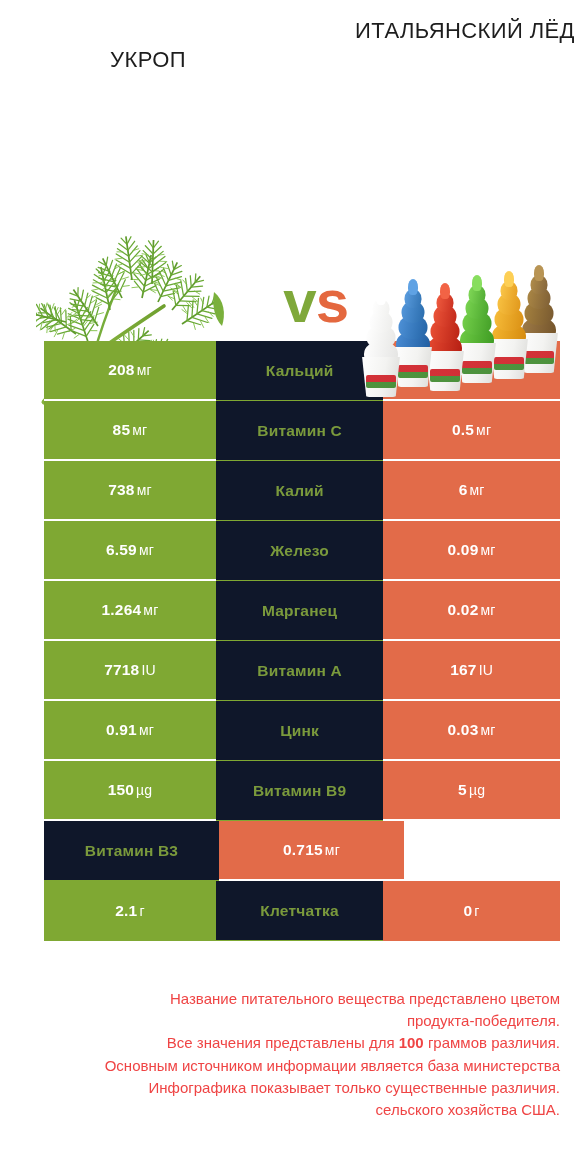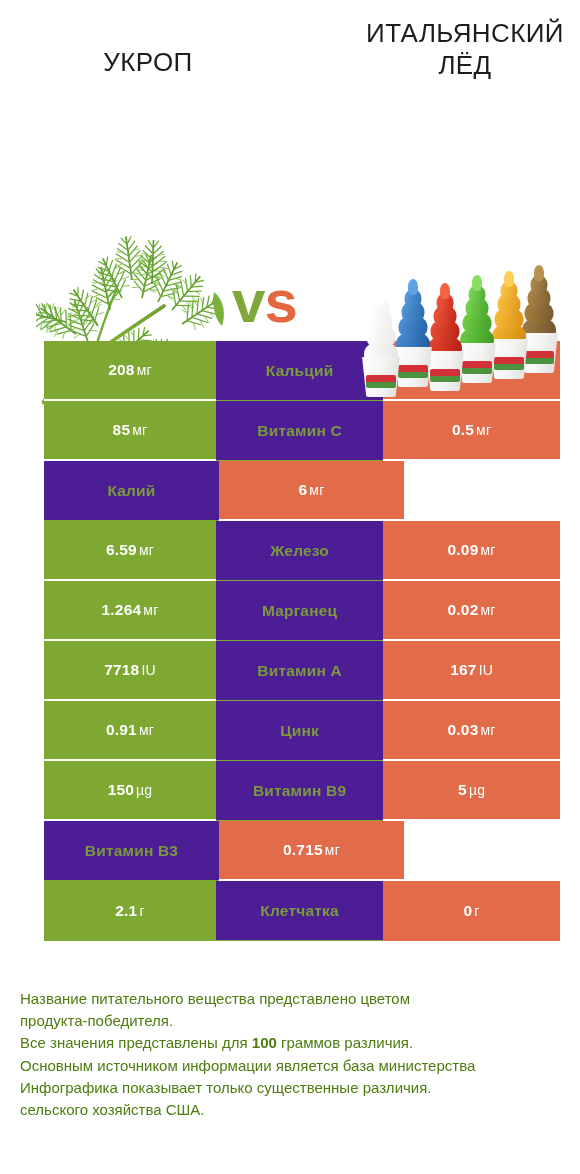--- a/index.html
+++ b/index.html
@@ -8,32 +8,32 @@
     background:#ffffff;
     font-family:"Liberation Sans", sans-serif;
     -webkit-font-smoothing:antialiased;
   }
   .page { position:relative; width:580px; height:1174px; background:#fff; overflow:hidden; }
 
   
   .header { position:relative; height:325px; }
   .title {
     position:absolute; text-align:center;
-    font-size:26px; font-weight:300; letter-spacing:.4px;
+    font-size:22px; font-weight:300; letter-spacing:.4px;
     color:#1d1d1d; line-height:1.22;
   }
   .title-left  { left:28px;  top:47px;  width:240px; }
   .title-right { left:350px; top:18px;  width:230px; }
 
   .hero { position:absolute; left:0; top:104px; width:580px; height:210px; }
 
   
   .vs {
     position:absolute; left:232px; top:168px; width:116px;
-    text-align:left; font-size:60px; font-weight:700;
+    text-align:right; font-size:60px; font-weight:700;
     letter-spacing:-1px; line-height:1; user-select:none;
   }
   .vs .v { color:#7fa83a; }
   .vs .s { color:#e4683f; }
 
   
   .dill { position:absolute; left:36px; top:110px; width:195px; height:195px; }
 
   
   .ices { position:absolute; left:358px; top:148px; width:200px; height:145px; }
@@ -64,34 +64,34 @@
   .ice .swirl i:nth-child(3){ bottom:34px; width:23px; height:22px; }
   .ice .swirl i:nth-child(4){ bottom:49px; width:17px; height:19px; }
   .ice .swirl i:nth-child(5){ bottom:62px; width:10px; height:16px;
                               border-radius:50% 50% 40% 40%; }
 
   
   .table { position:absolute; left:20px; top:341px; width:540px;padding-left:24px; }
   .row { display:flex; height:60px; }
   .cell { display:flex; align-items:center; justify-content:center; }
   .c-left  { width:180px; background:#7fa833; color:#fff; }
-  .c-mid   { width:175px; background:#4c1d95; border-bottom:1px solid #7fa833; }
+  .c-mid   { width:175px; background:#0f172a; border-bottom:1px solid #7fa833; }
   .c-right { width:185px; background:#e26b49; color:#fff; }
   .row:last-child .c-mid { border-bottom:1px solid #7fa833; }
   .c-left, .c-right { border-bottom:2px solid #fff; }
   .row:last-child .c-left, .row:last-child .c-right { border-bottom:none; }
 
   .val { font-size:15.5px; font-weight:700; letter-spacing:.2px; white-space:nowrap; }
   .val .u { font-weight:400; font-size:14px; margin-left:2px; }
   .lbl { font-size:15.5px; font-weight:700; color:#7a9a3c; letter-spacing:.2px; }
 
   
   .footer {
     position:absolute; left:20px; top:988px; width:540px;
-    text-align:left; color:#4d7c0f;
+    text-align:right; color:#ef4444;
     font-size:15px; font-weight:300; line-height:1.48;
   }
   .footer p { margin:0; }
   .footer b { font-weight:700; }
 </style>
 </head>
 <body>
 
 <div class="page">
 
@@ -286,20 +286,23 @@
         </div>
       <div class="cell c-mid">
           <span class="lbl">Витамин C</span>
         </div>
       <div class="cell c-right">
           <span class="val"><span>0.5</span><span class="u">мг</span></span>
         </div>
     </div>
 
     <div class="row">
+      <div class="cell c-left">
+          <span class="val"><span>738</span><span class="u">мг</span></span>
+        </div>
       <div class="cell c-mid">
           <span class="lbl">Калий</span>
         </div>
       <div class="cell c-right">
           <span class="val"><span>6</span><span class="u">мг</span></span>
         </div>
     </div>
 
     <div class="row">
       <div class="cell c-left">

